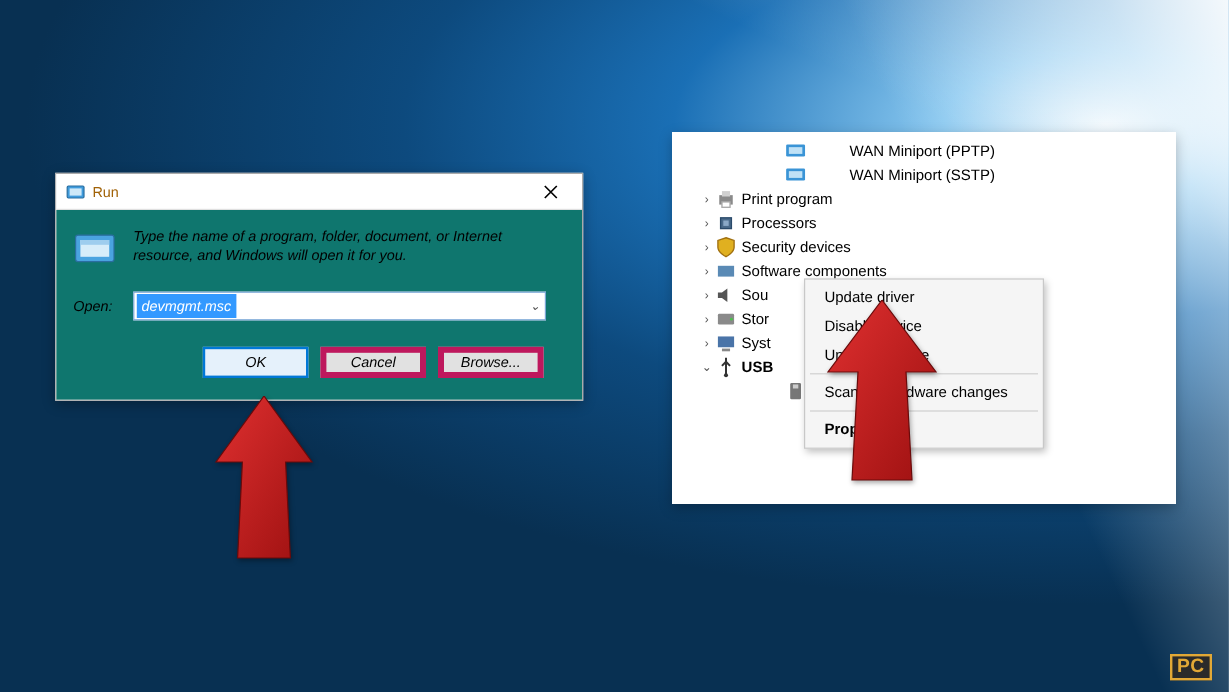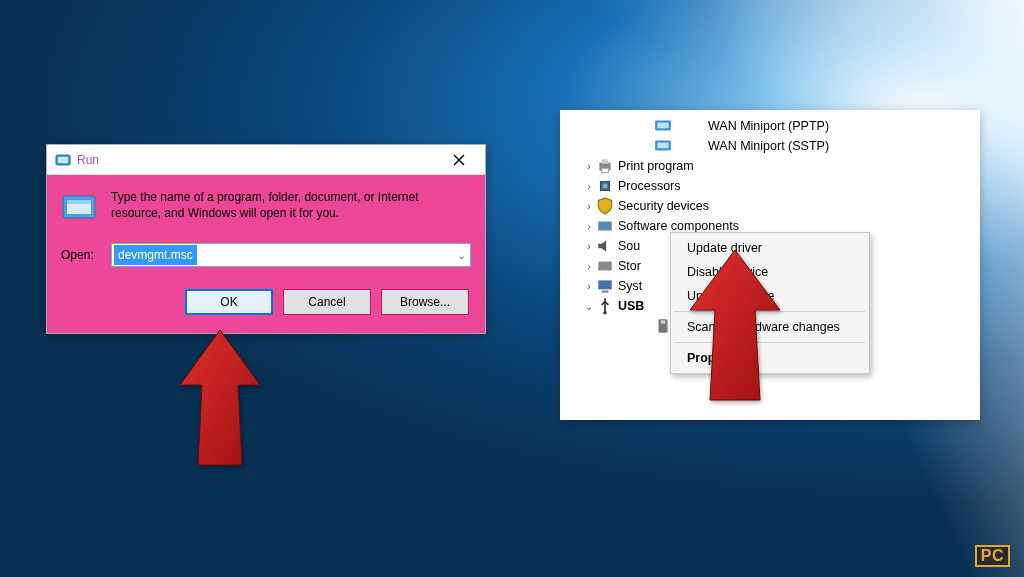--- a/index.html
+++ b/index.html
@@ -39,29 +39,30 @@
     padding: 0 6px 0 8px;
     background: #fff;
     border-bottom: 1px solid #e0e0e0;
   }
   .run-title-icon {
     width: 16px; height: 16px;
     margin-right: 6px;
     display: flex; align-items: center; justify-content: center;
   }
   .run-title-icon svg { width: 16px; height: 16px; }
-  .run-title { font-size: 12px; color: #8b5cf6; flex: 1; }
+  .run-title { font-size: 12px; color: #a16207; flex: 1; }
   .run-close {
     width: 40px; height: 24px;
     display: flex; align-items: center; justify-content: center;
     font-size: 14px; color: #000;
   }
   .run-body {
-    padding: 14px 14px 18px 14px;
-    background: #ec4899;
+    padding: 14px 30px 18px 14px;
+    background: #0f766e;
+    font-style: italic;
   }
   .run-msg-row { display: flex; gap: 14px; margin-bottom: 18px; }
   .run-big-icon {
     width: 36px; height: 36px; flex-shrink: 0;
     display:flex;align-items:center;justify-content:center;
   }
   .run-big-icon svg { width: 36px; height: 36px; }
   .run-msg { font-size: 12px; color: #000; line-height: 1.35; }
   .run-open-row { display: flex; align-items: center; gap: 10px; margin-bottom: 22px; }
   .run-open-label { font-size: 12px; color: #000; width: 40px; }
@@ -83,21 +84,21 @@
     margin-left: 2px;
   }
   .run-combo-chevron {
     position: absolute; right: 4px; top: 50%; transform: translateY(-50%);
     font-size: 10px; color: #555;
   }
   .run-buttons { display: flex; justify-content: flex-end; gap: 10px; padding-right: 2px;}
   .run-btn {
     width: 88px; height: 26px;
     background: #e1e1e1;
-    border: 1px solid #be185d;
+    border: 5px solid #be185d;
     font-size: 12px; color: #000;
     display: flex; align-items: center; justify-content: center;
   }
   .run-btn.default { border: 2px solid #0078d7; background: #e5f1fb; }
 
   
   .devmgr {
     position: absolute;
     left: 560px;
     top: 110px;

